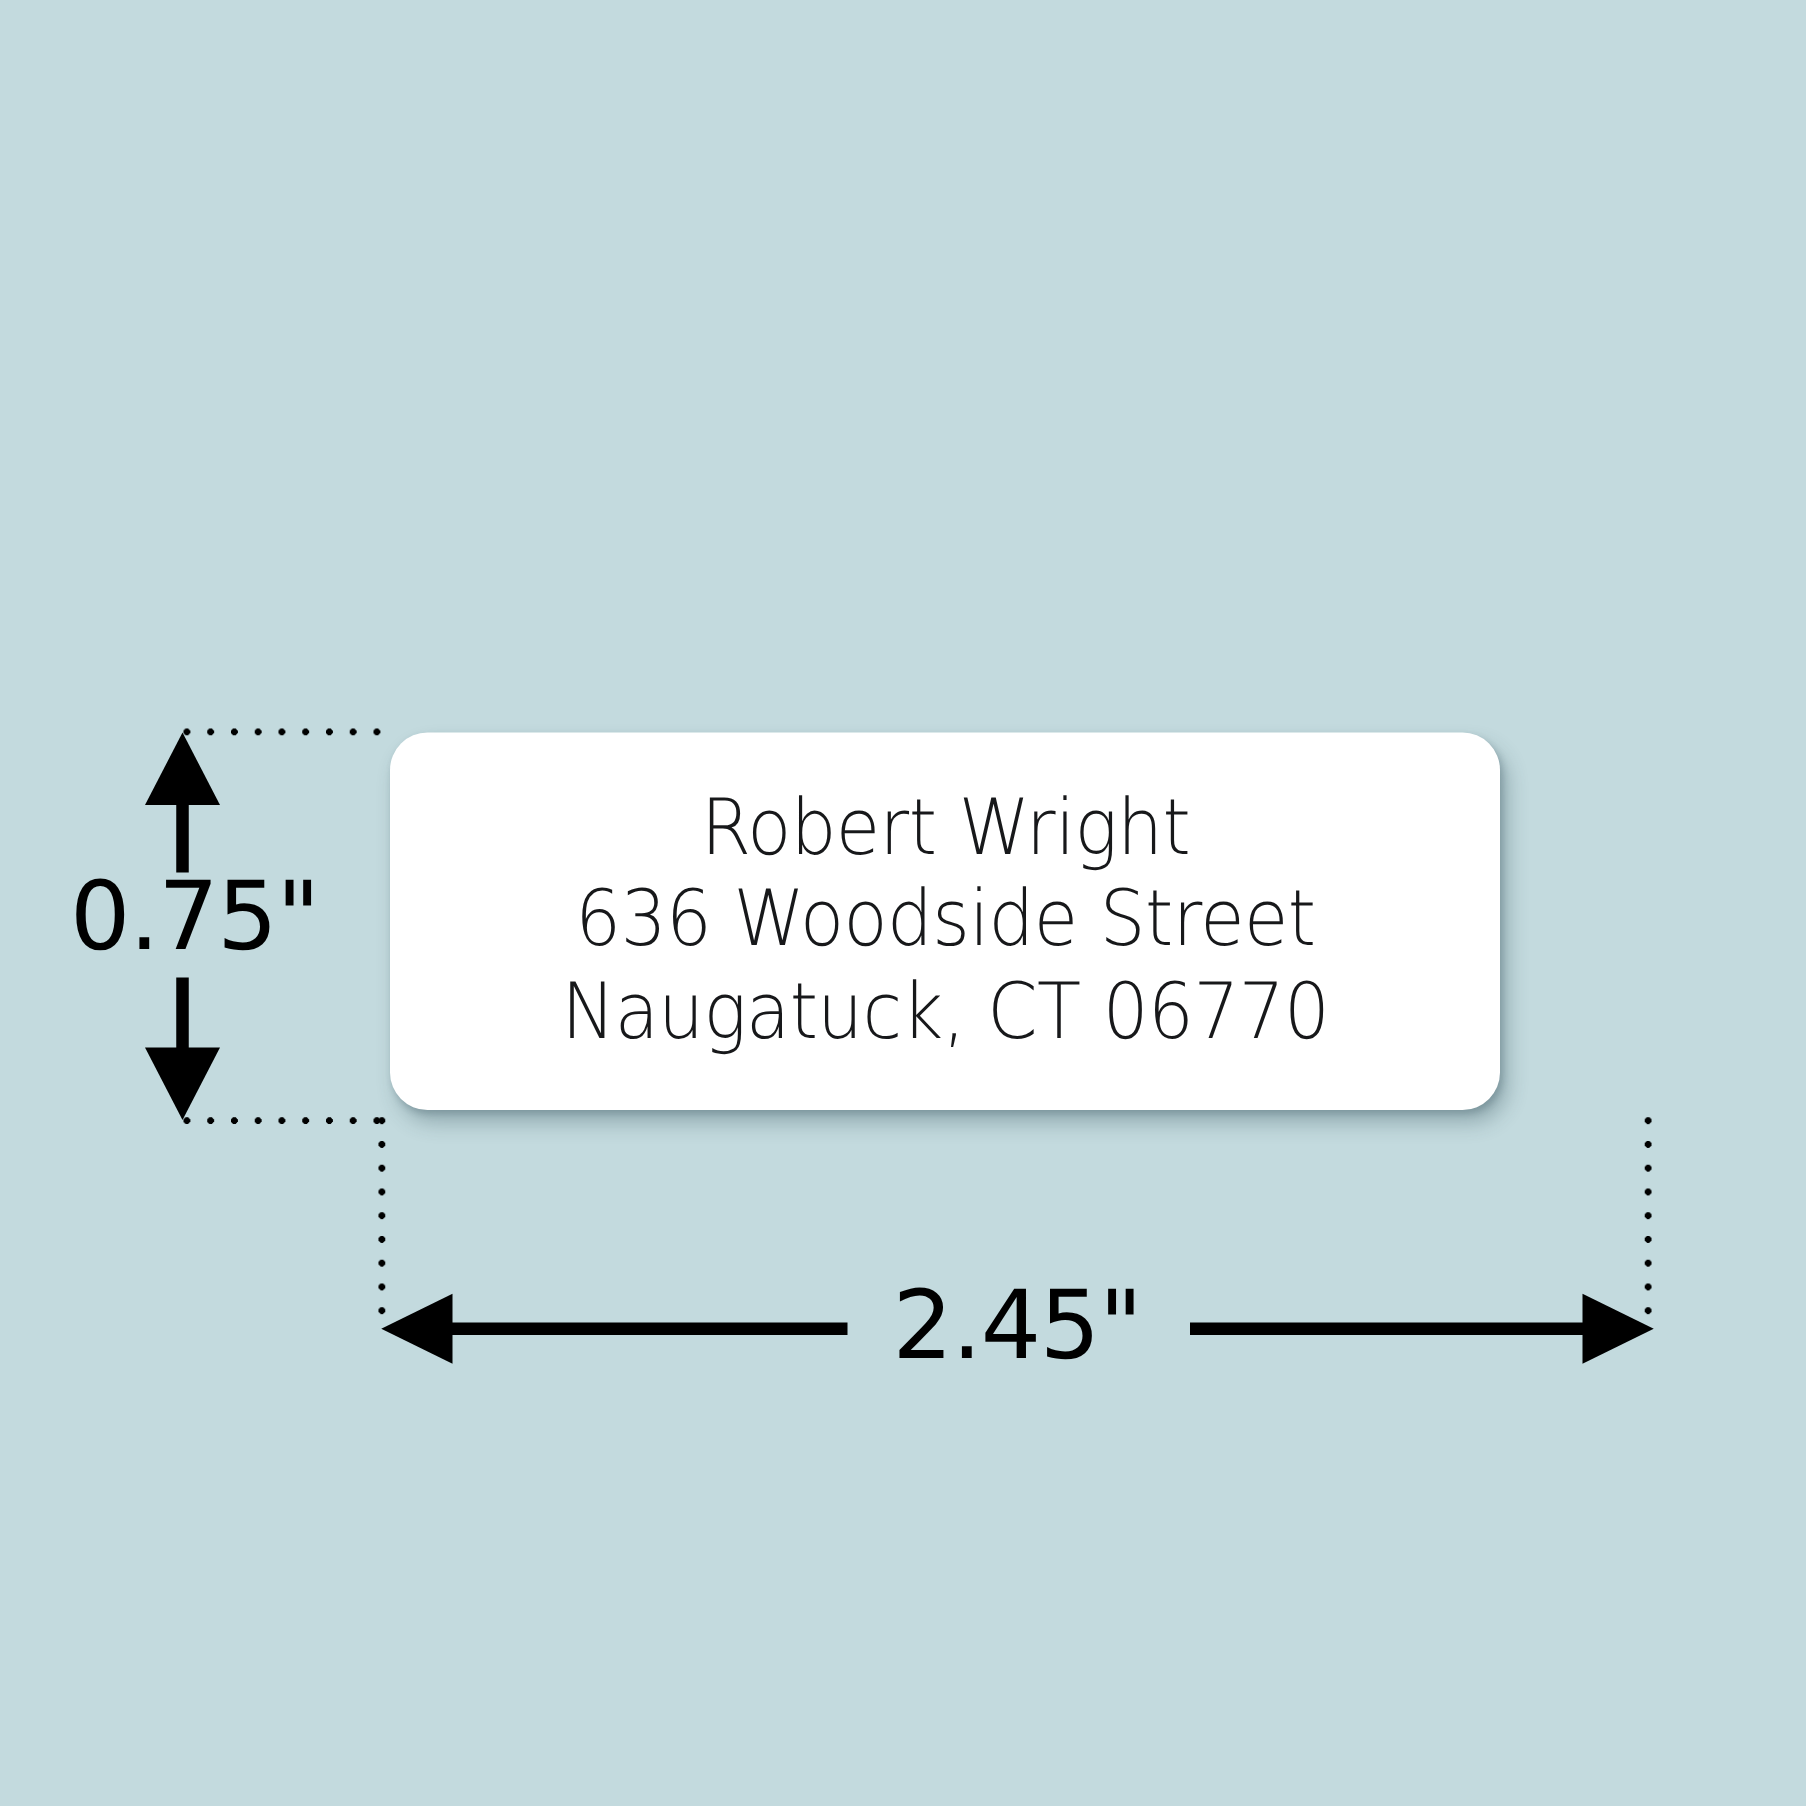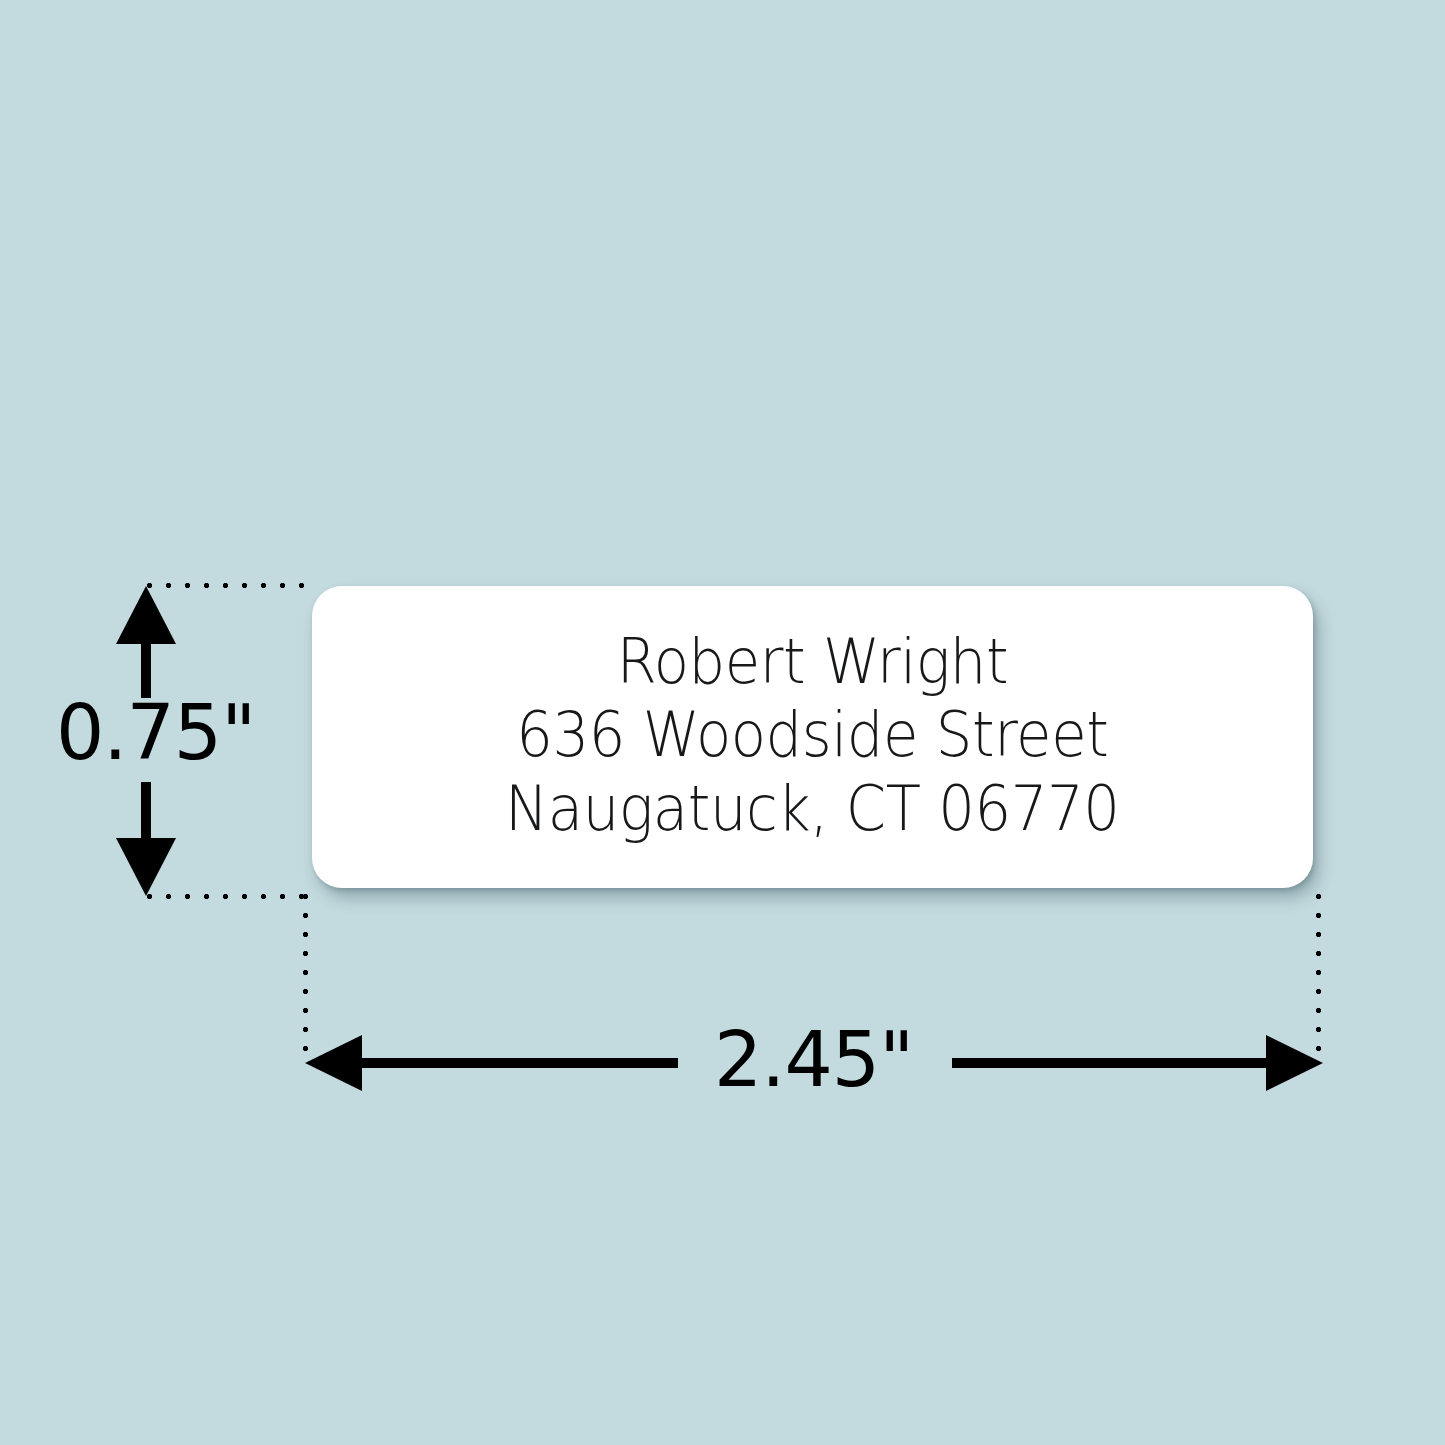--- a/index.html
+++ b/index.html
@@ -18,21 +18,21 @@
     height: 1445px;
     background: #c3dade;
     overflow: hidden;
   }
 
   
   #label-card {
     position: absolute;
     left: 312px;
     top: 586px;
-    width: 1001px;
+    width: 888px;
     height: 302px;
     background: #ffffff;
     border-radius: 30px;
     box-shadow: 6px 10px 16px rgba(40, 70, 80, 0.30),
                 2px 3px 5px rgba(40, 70, 80, 0.22);
     display: flex;
     flex-direction: column;
     align-items: center;
     justify-content: center;
     box-sizing: border-box;

